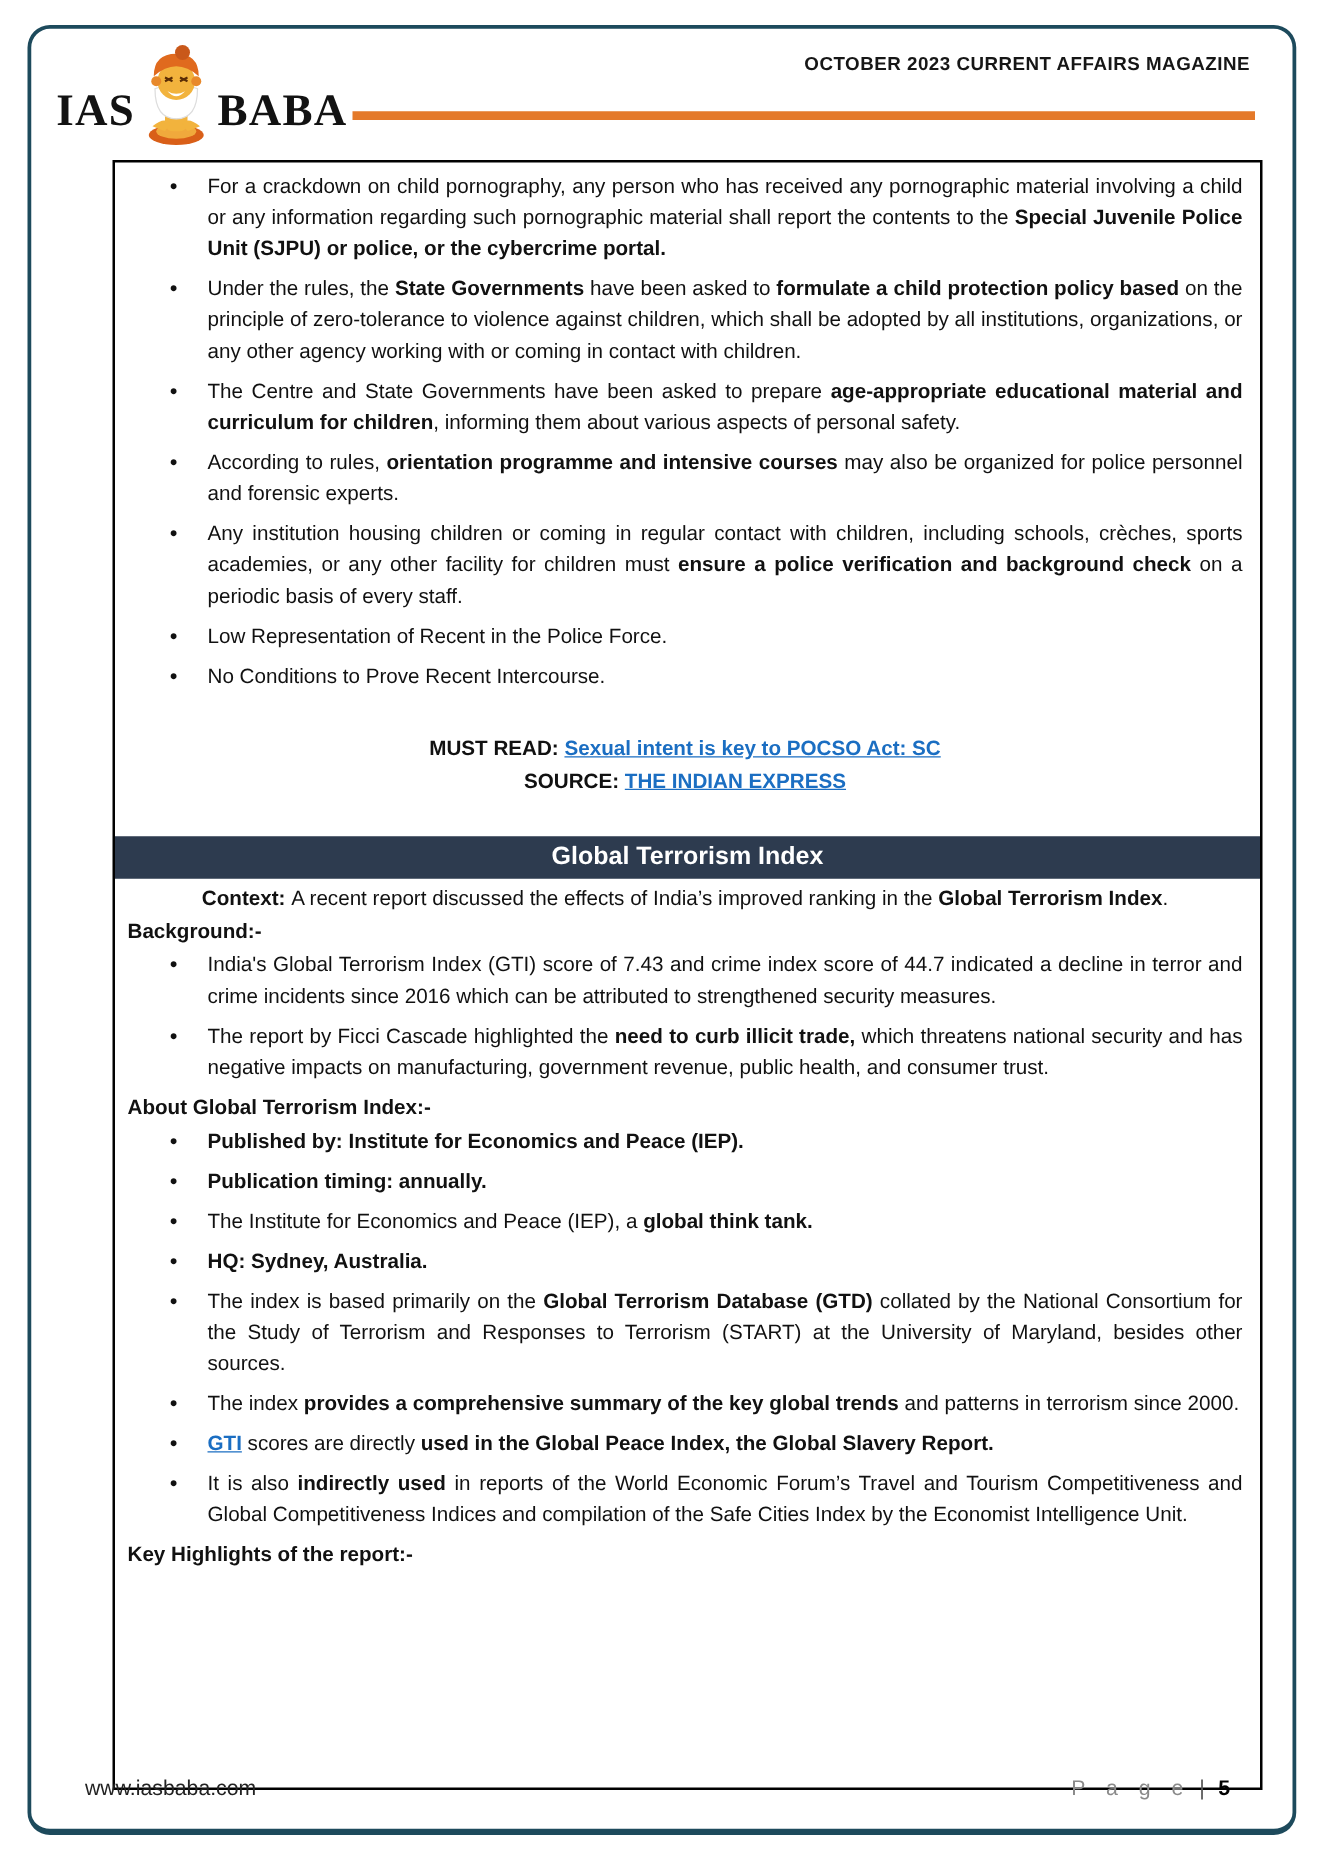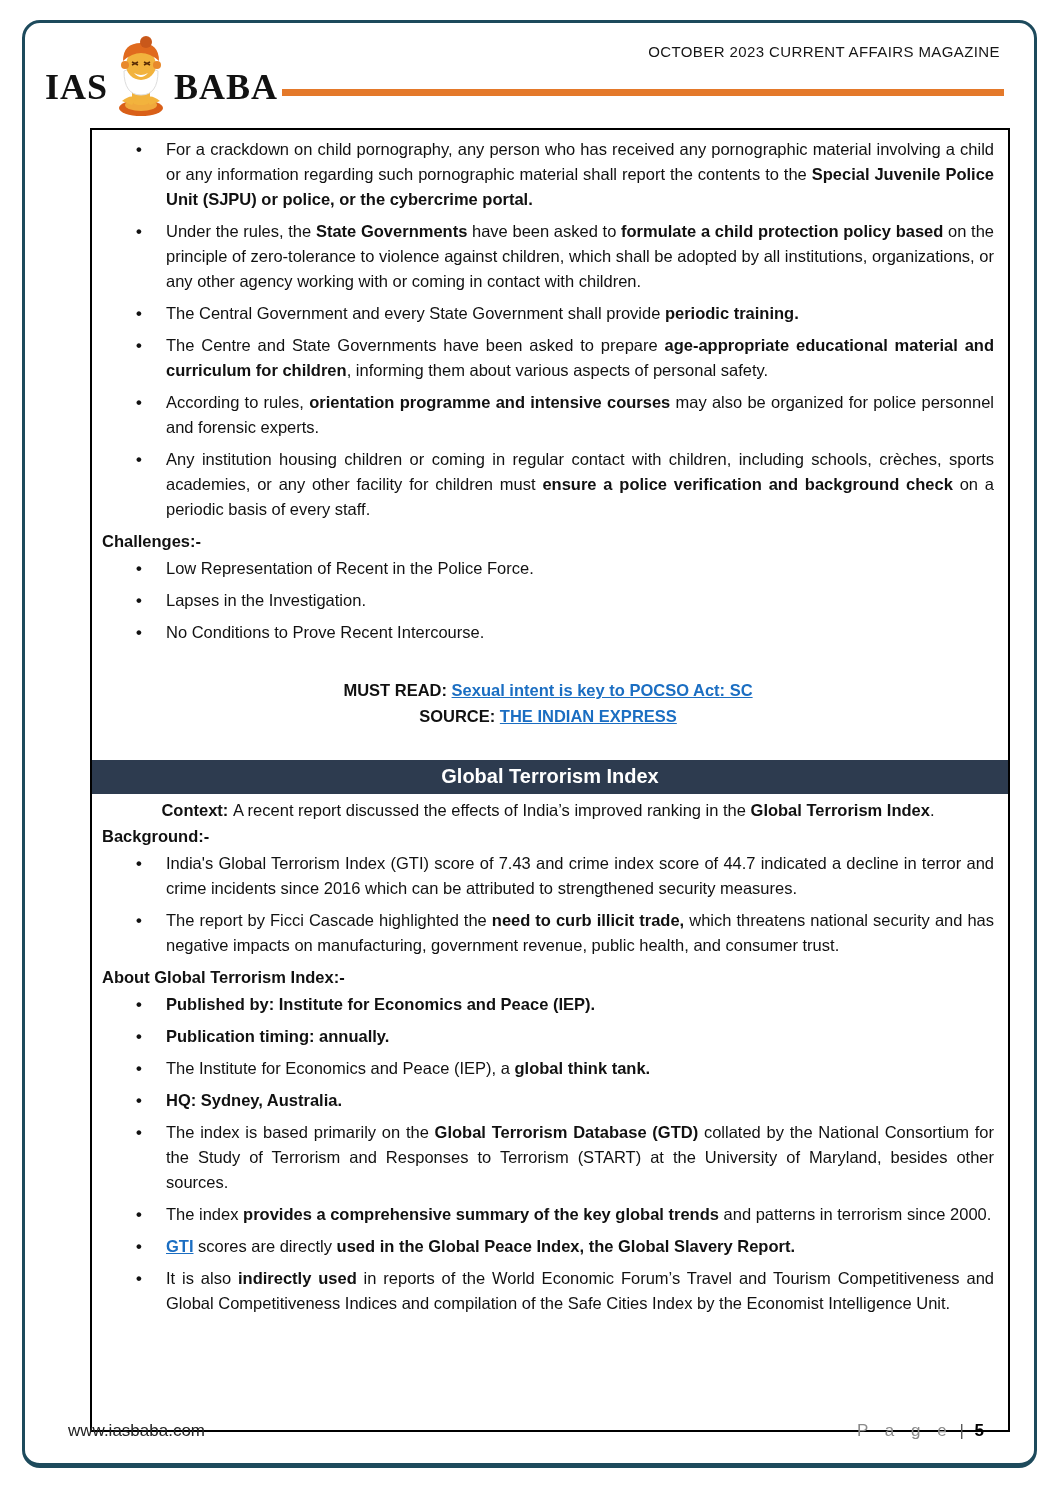--- a/index.html
+++ b/index.html
@@ -46,21 +46,21 @@
     flex: 1;
     height: 7px;
     background: #e4792a;
     margin-top: 32px;
     margin-left: 4px;
     margin-right: 8px;
   }
   .mag-title {
     position: absolute;
     right: 12px; top: 14px;
-    font-weight: normal;
+    font-weight: bold;
     font-size: 15px;
     letter-spacing: 0.4px;
     color: #161616;
   }
   
   .content-box {
     position: absolute;
     left: 65px; top: 105px;
     width: 920px; height: 1304px;
     border: 2px solid #000;
@@ -158,29 +158,26 @@
       <span class="brand">BABA</span>
       <span class="orange-line"></span>
     </div>
     <div class="mag-title">OCTOBER 2023 CURRENT AFFAIRS MAGAZINE</div>
   </div>
 
   <div class="content-box" id="doc-content">
       <ul class="bullets">
         <li><span>For a crackdown on child pornography, any person who has received any pornographic material involving a child or any information regarding such pornographic material shall report the contents to the </span><strong>Special Juvenile Police Unit (SJPU) or police, or the cybercrime portal.</strong></li>
         <li><span>Under the rules, the </span><strong>State Governments</strong><span> have been asked to </span><strong>formulate a child protection policy based</strong><span> on the principle of zero-tolerance to violence against children, which shall be adopted by all institutions, organizations, or any other agency working with or coming in contact with children.</span></li>
-        <li><span>The Central Government and every State Government shall provide </span><strong>periodic training.</strong></li>
         <li><span>The Centre and State Governments have been asked to prepare </span><strong>age-appropriate educational material and curriculum for children</strong><span>, informing them about various aspects of personal safety.</span></li>
         <li><span>According to rules, </span><strong>orientation programme and intensive courses</strong><span> may also be organized for police personnel and forensic experts.</span></li>
         <li><span>Any institution housing children or coming in regular contact with children, including schools, crèches, sports academies, or any other facility for children must </span><strong>ensure a police verification and background check</strong><span> on a periodic basis of every staff.</span></li>
       </ul>
-      <div class="heading">Challenges:-</div>
       <ul class="bullets">
         <li><span>Low Representation of Recent in the Police Force.</span></li>
-        <li><span>Lapses in the Investigation.</span></li>
         <li><span>No Conditions to Prove Recent Intercourse.</span></li>
       </ul>
       <div class="spacer"></div>
       <div class="para"><strong>MUST READ: </strong><a class="link" href="#">Sexual intent is key to POCSO Act: SC</a></div>
       <div class="para"><strong>SOURCE: </strong><a class="link" href="#">THE INDIAN EXPRESS</a></div>
       <div class="spacer"></div>
       <div class="section-bar">Global Terrorism Index</div>
       <div class="para"><strong>Context: </strong><span>A recent report discussed the effects of India’s improved ranking in the </span><strong>Global Terrorism Index</strong><span>.</span></div>
       <div class="heading">Background:-</div>
       <ul class="bullets">
@@ -191,20 +188,21 @@
       <ul class="bullets">
         <li><strong>Published by: Institute for Economics and Peace (IEP).</strong></li>
         <li><strong>Publication timing: annually.</strong></li>
         <li><span>The Institute for Economics and Peace (IEP), a </span><strong>global think tank.</strong></li>
         <li><strong>HQ: Sydney, Australia.</strong></li>
         <li><span>The index is based primarily on the </span><strong>Global Terrorism Database (GTD)</strong><span> collated by the National Consortium for the Study of Terrorism and Responses to Terrorism (START) at the University of Maryland, besides other sources.</span></li>
         <li><span>The index </span><strong>provides a comprehensive summary of the key global trends</strong><span> and patterns in terrorism since 2000.</span></li>
         <li><a class="link" href="#">GTI</a><span> scores are directly </span><strong>used in the Global Peace Index, the Global Slavery Report.</strong></li>
         <li><span>It is also </span><strong>indirectly used</strong><span> in reports of the World Economic Forum’s Travel and Tourism Competitiveness and Global Competitiveness Indices and compilation of the Safe Cities Index by the Economist Intelligence Unit.</span></li>
       </ul>
+      <div class="heading">Key Highlights of the report:-</div>
     </div>
 
   <div class="footer">
     <span class="footer-site">www.iasbaba.com</span>
     <span class="page-indicator">
       <span class="page-word">P a g e</span>
       <span class="page-sep">|</span>
       <span class="page-num">5</span>
     </span>
   </div>

